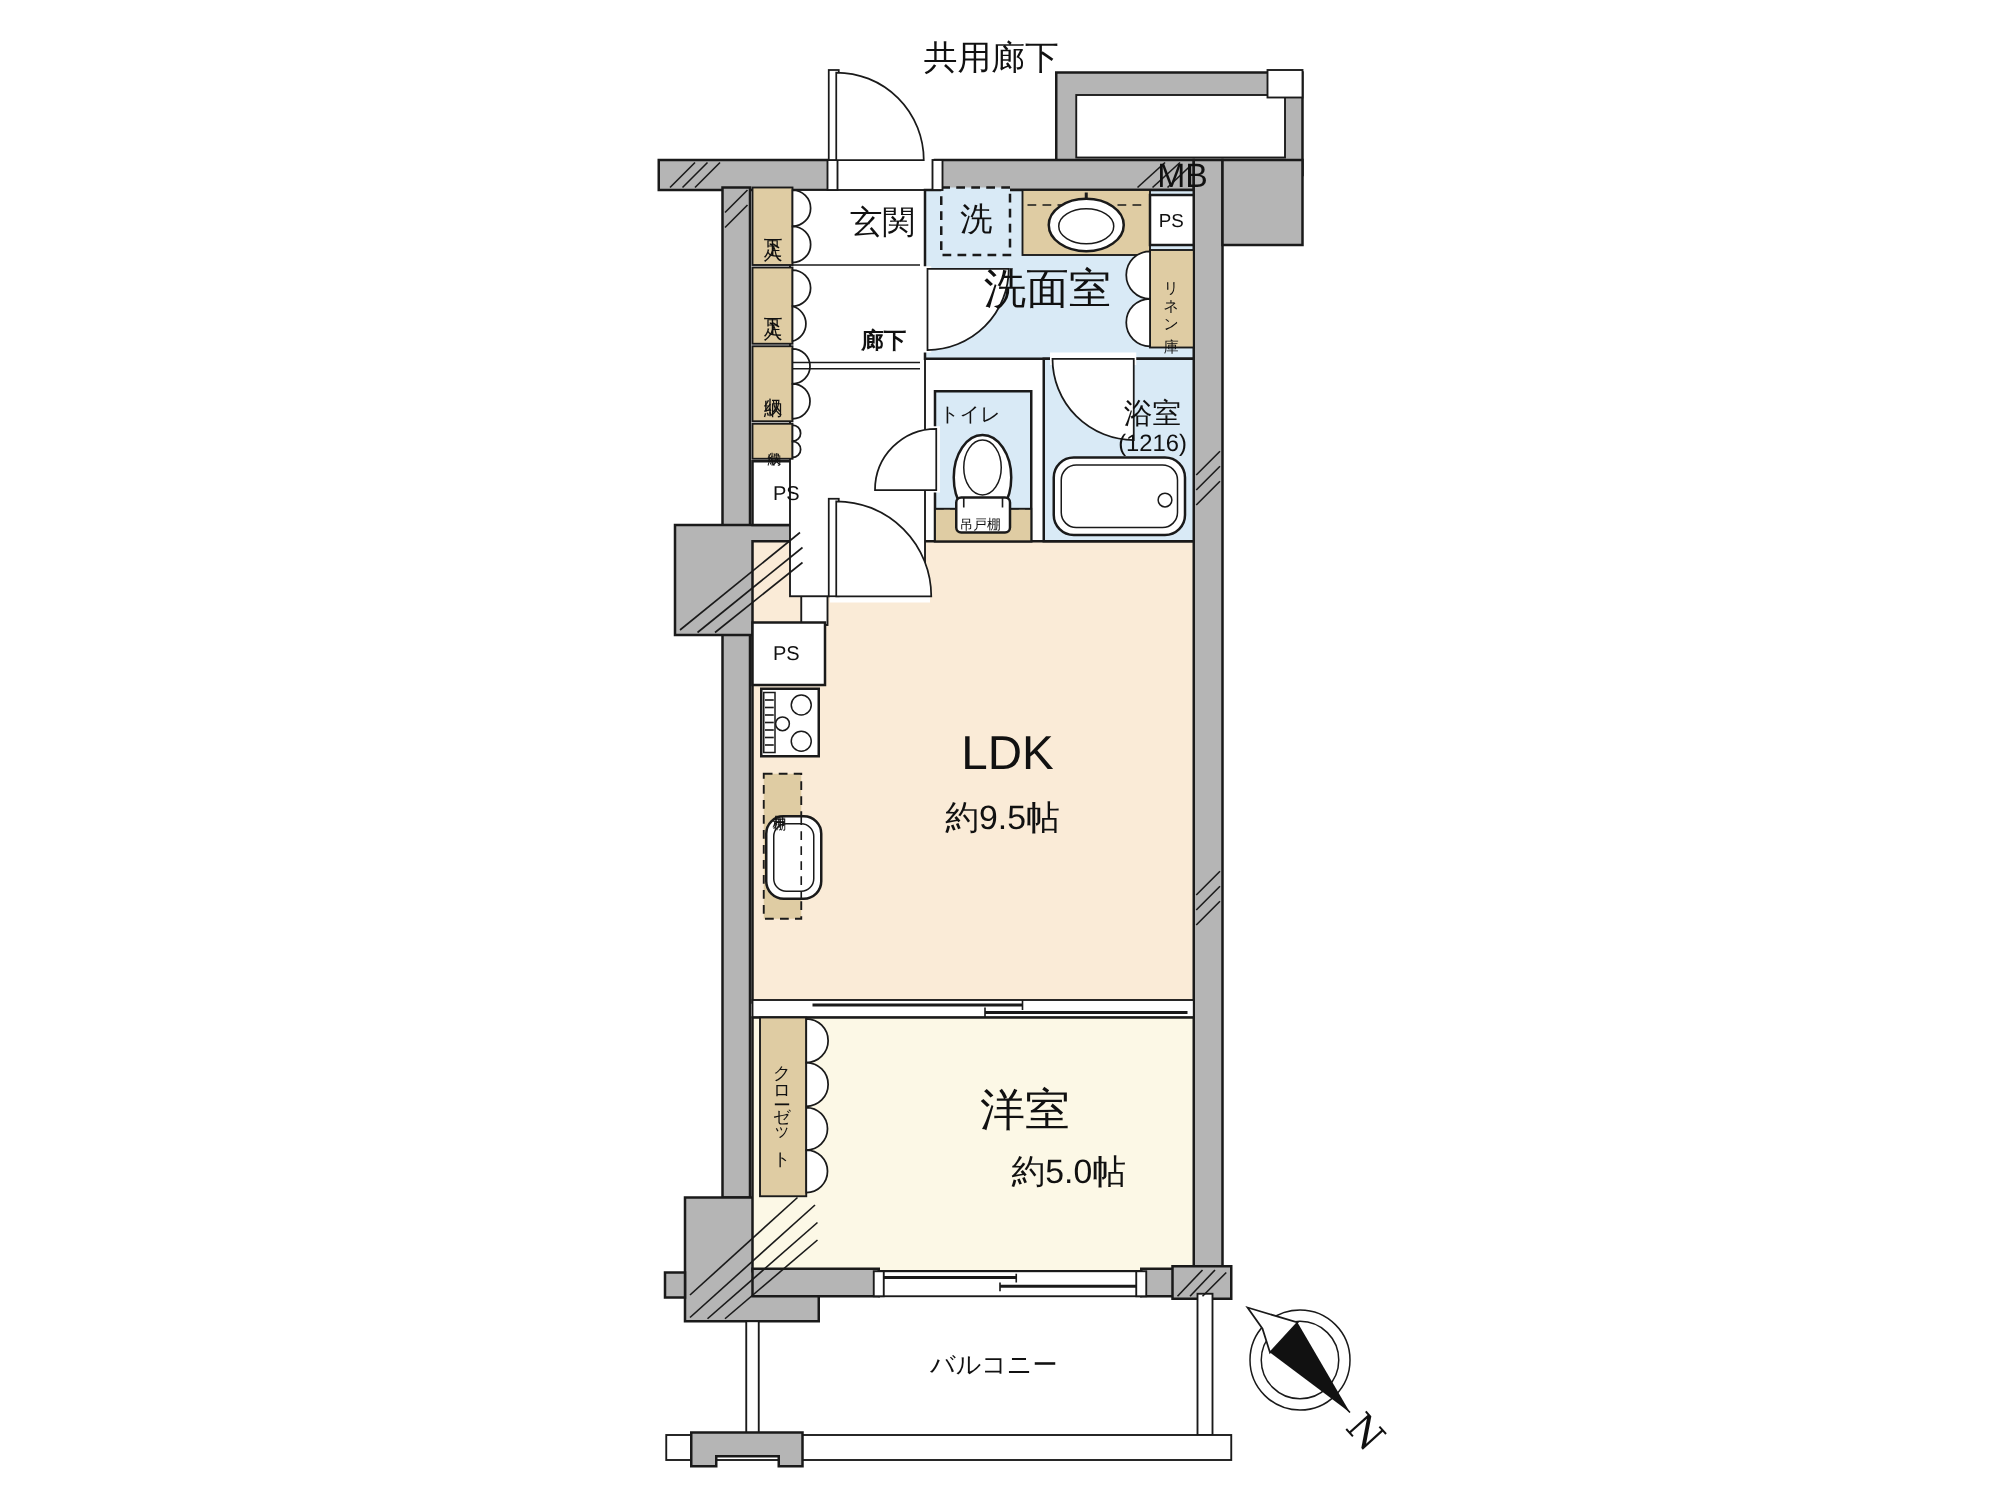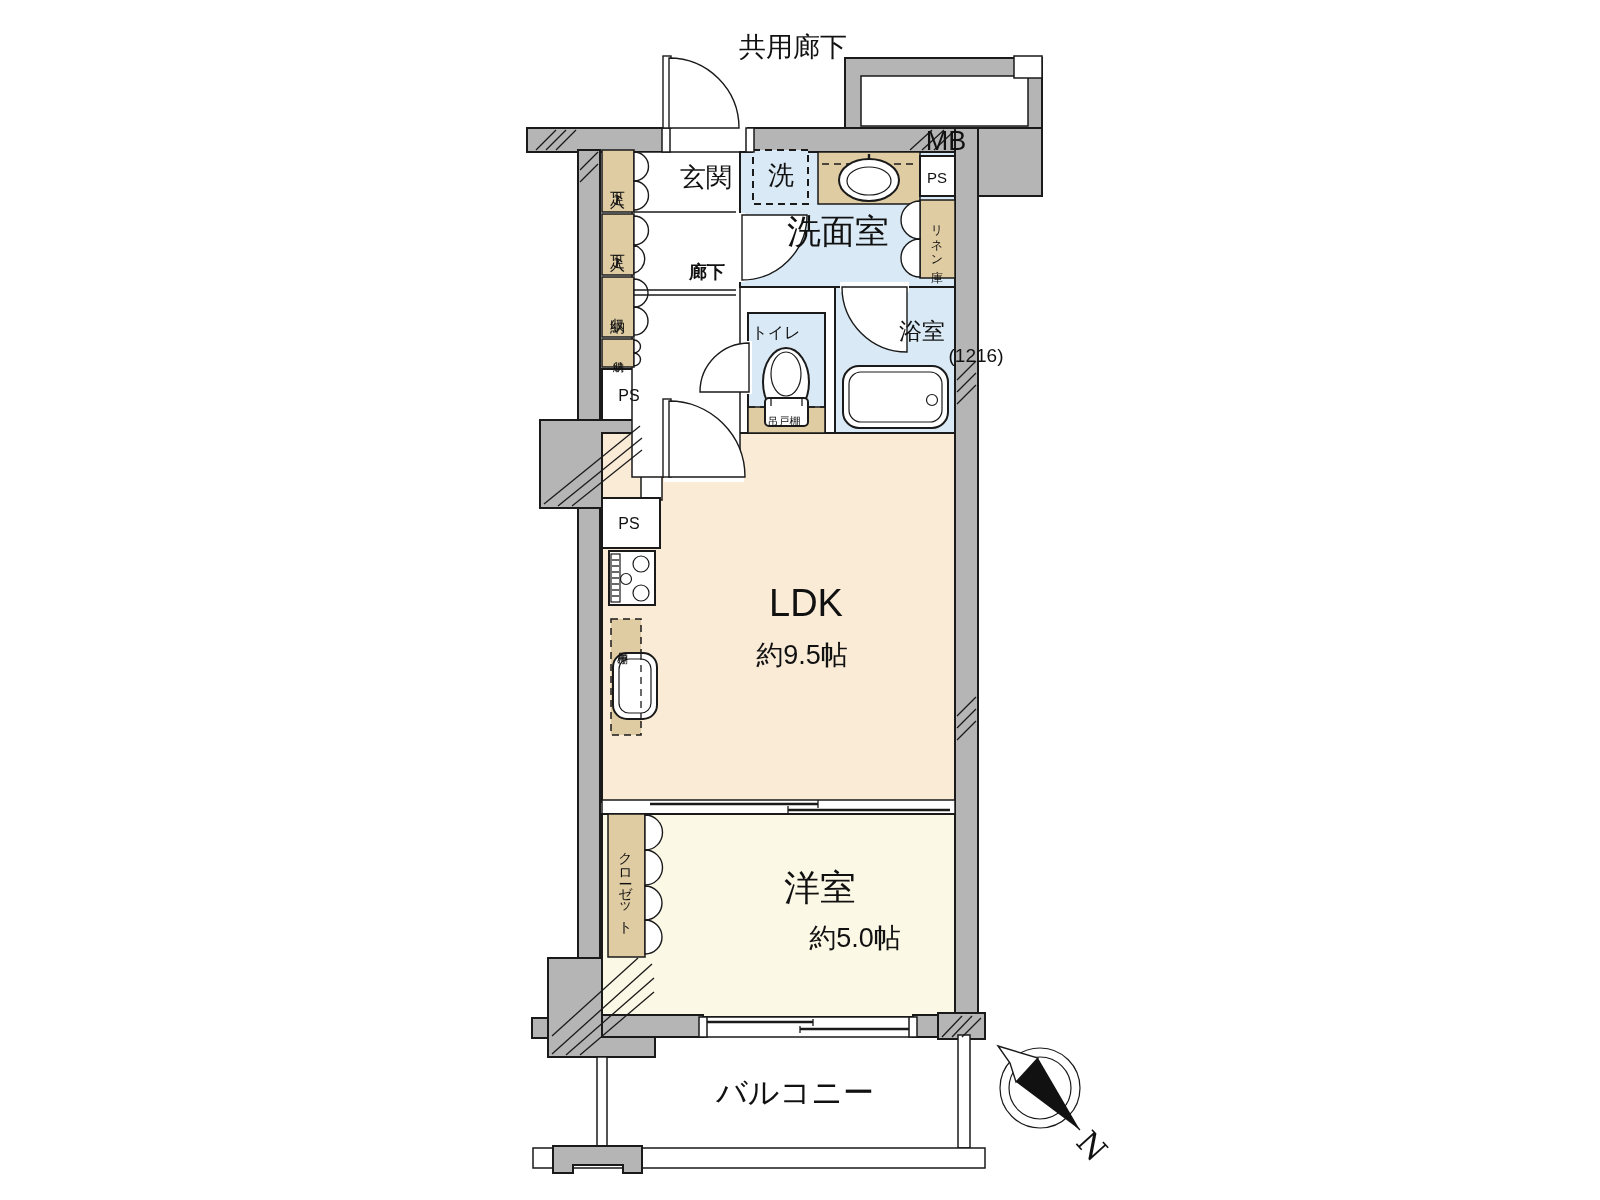--- a/index.html
+++ b/index.html
@@ -225,29 +225,29 @@
 
 <div class="lbl" style="left:793px;top:47px;font-size:27px;">共用廊下</div>
 <div class="lbl" style="left:946px;top:101px;font-size:27px;margin-top:40px;">MB</div>
 <div class="lbl" style="left:706px;top:177px;font-size:26px;">玄関</div>
 <div class="lbl" style="left:781px;top:175px;font-size:26px;">洗</div>
 <div class="lbl" style="left:838px;top:231px;font-size:34px;">洗面室</div>
 <div class="lbl" style="left:937px;top:177px;font-size:15px;">PS</div>
 <div class="lbl" style="left:707px;top:272px;font-size:18px;font-weight:bold;">廊下</div>
 <div class="lbl" style="left:776px;top:333px;font-size:16px;">トイレ</div>
 <div class="lbl" style="left:922px;top:331px;font-size:23px;">浴室</div>
-<div class="lbl" style="left:976px;top:355px;font-size:19px;">(1216)</div>
+<div class="lbl" style="left:922px;top:355px;font-size:19px;">(1216)</div>
 <div class="lbl" style="left:784px;top:421px;font-size:11px;">吊戸棚</div>
 <div class="lbl" style="left:629px;top:396px;font-size:16px;">PS</div>
 <div class="lbl" style="left:629px;top:524px;font-size:16px;">PS</div>
 <div class="lbl" style="left:806px;top:603px;font-size:38px;">LDK</div>
 <div class="lbl" style="left:802px;top:655px;font-size:27px;">約9.5帖</div>
 <div class="lbl" style="left:820px;top:888px;font-size:36px;">洋室</div>
 <div class="lbl" style="left:855px;top:938px;font-size:27px;">約5.0帖</div>
-<div class="lbl" style="left:795px;top:1092px;font-size:31px;">バルコニー</div>
+<div class="lbl" style="left:795px;top:1092px;font-size:20px;">バルコニー</div>
 <div class="nlbl" style="left:1092px;top:1146px;font-size:31px;">N</div>
 
 <div class="vlbl" style="left:618px;top:181px;font-size:15px;">下足入</div>
 <div class="vlbl" style="left:618px;top:244px;font-size:15px;">下足入</div>
 <div class="vlbl" style="left:618px;top:307px;font-size:15px;">収納</div>
 <div class="vlbl" style="left:618px;top:353px;font-size:11px;">収納</div>
 <div class="vlbl" style="left:937px;top:239px;font-size:12px;">リネン庫</div>
 <div class="vlbl" style="left:622px;top:645px;font-size:11px;">吊戸棚</div>
 <div class="vlbl" style="left:626px;top:885px;font-size:14px;">クローゼット</div>
 

